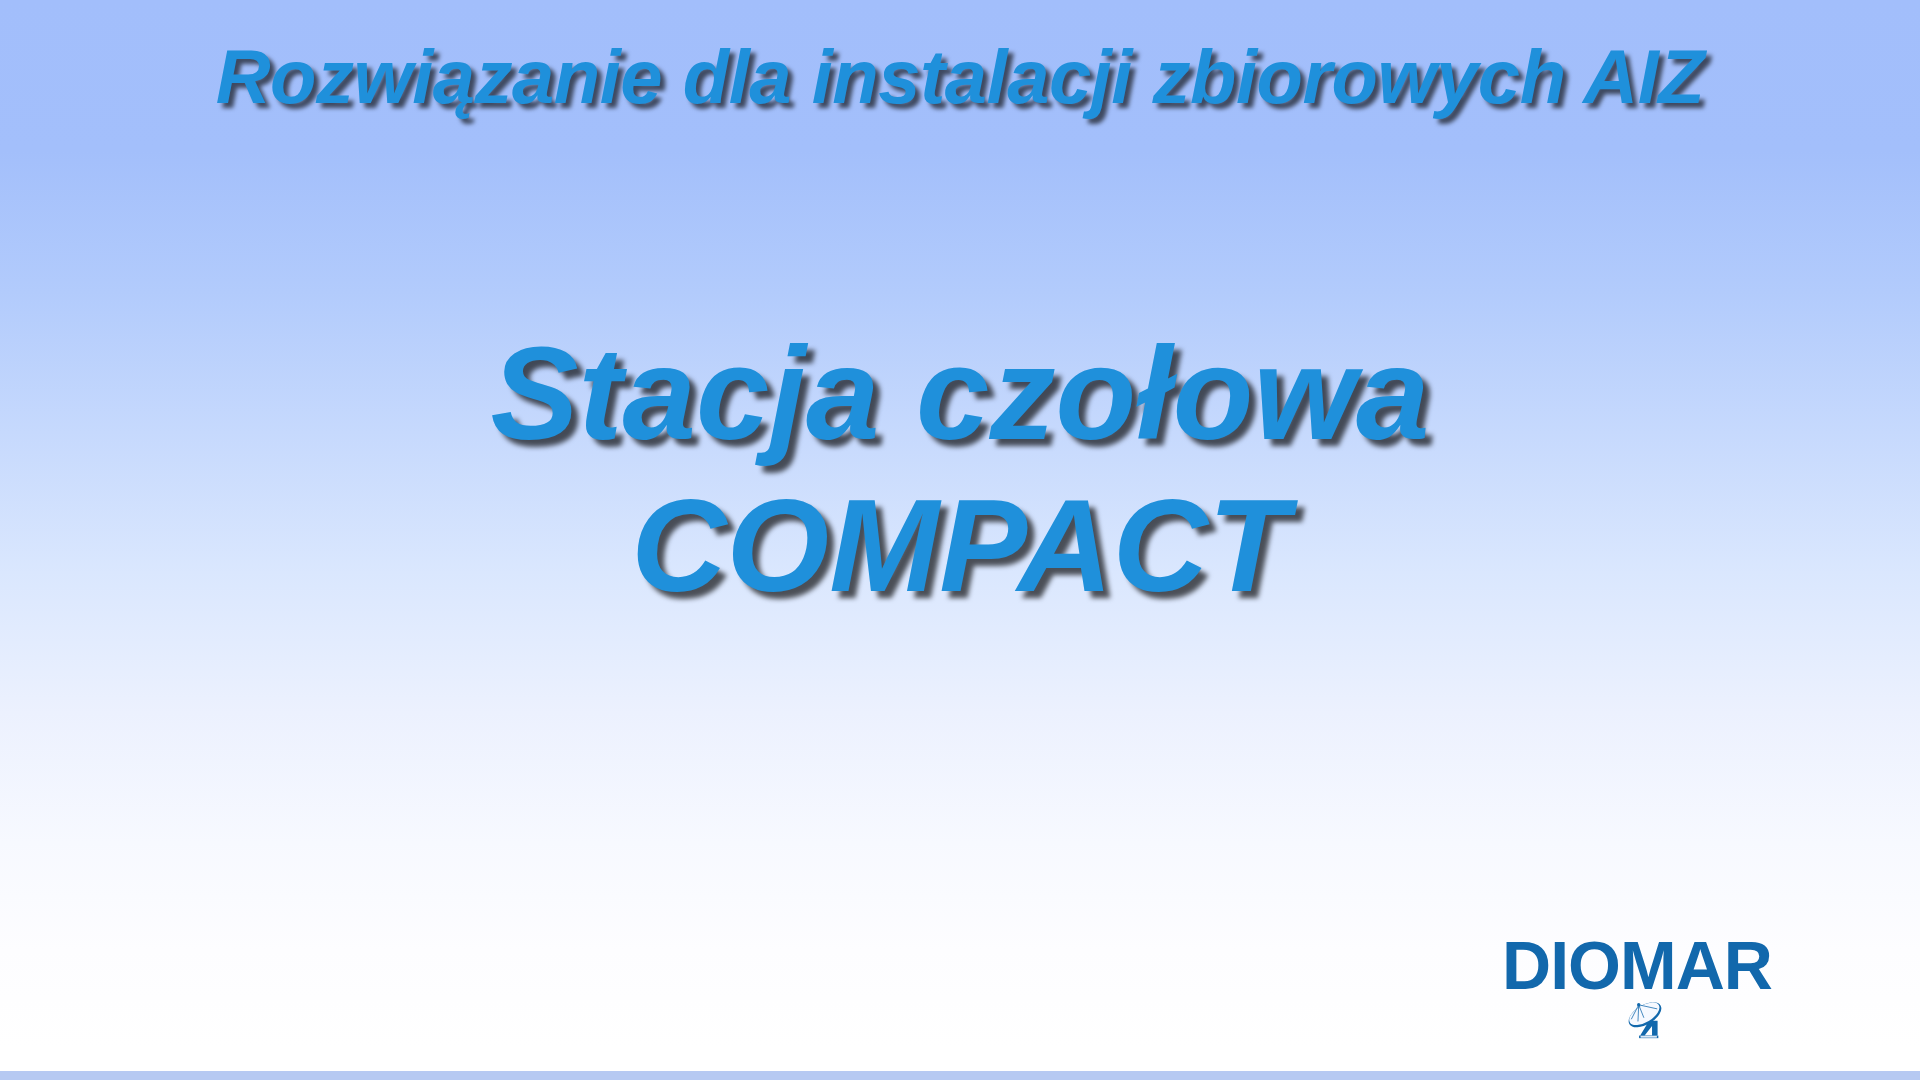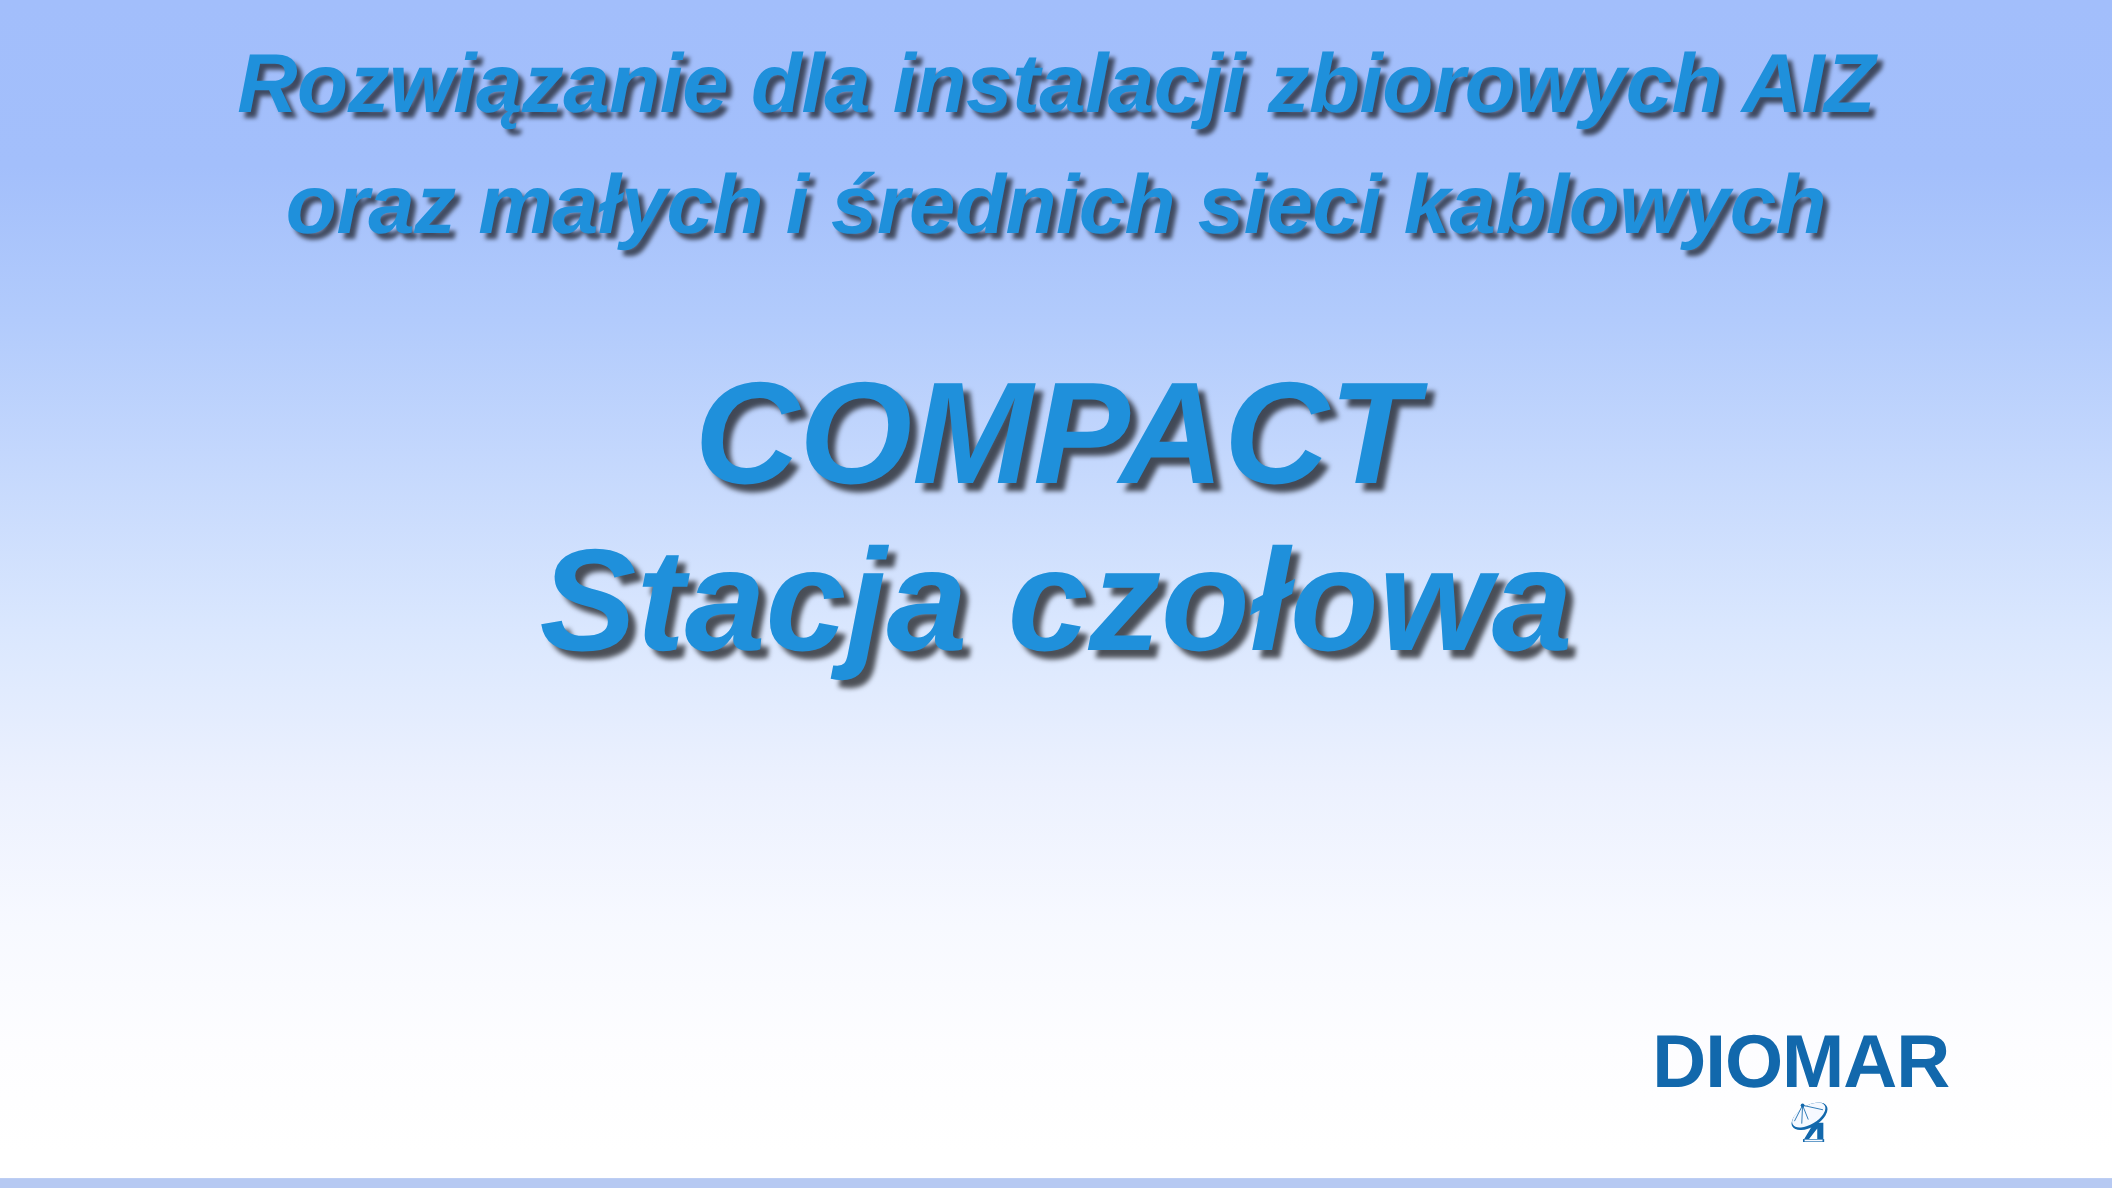--- a/index.html
+++ b/index.html
@@ -114,26 +114,25 @@
     background: #b6c9f2;
   }
 </style>
 </head>
 <body>
 
 <div id="slide">
 
   <div class="subtitle-block">
     <span class="subtitle-line">Rozwiązanie dla instalacji zbiorowych AIZ</span>
-    <span class="subtitle-line">oraz małych i średnich sieci kablowych</span>
   </div>
 
   <div class="title-block">
+    <span class="title-line">Stacja czołowa</span>
     <span class="title-line">COMPACT</span>
-    <span class="title-line">Stacja czołowa</span>
   </div>
 
   <div class="logo">
     <span class="logo-wordmark">DIOMAR</span>
 
     <svg class="logo-dish" viewBox="0 0 118 108" aria-hidden="true">
 
       <path d="M70 56 L93 56 L93 96 L78 96 L78 70 L58 96 L46 96 Z" fill="#1268ac"></path>
 
       <rect x="43" y="96" width="52" height="7" fill="#1268ac"></rect>

